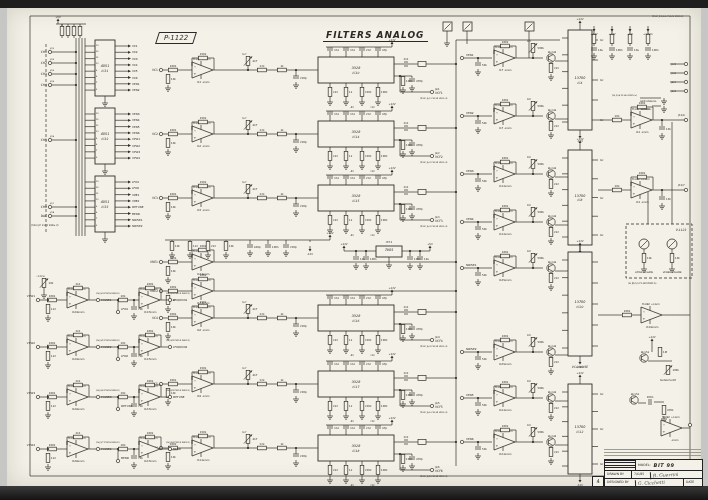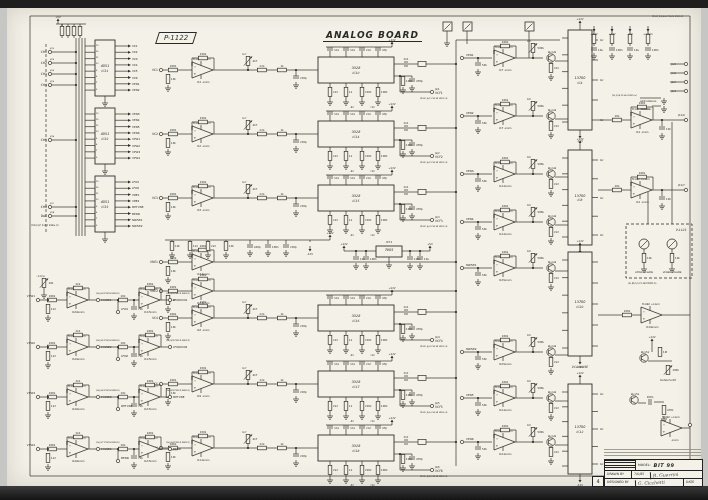--- a/index.html
+++ b/index.html
@@ -1741,21 +1741,21 @@
         <text x="166" y="443" fill="#2b2925" font-size="2.1" font-family="DejaVu Sans, sans-serif" text-anchor="start">(to JG/4 P1119 DWG.2)</text>
         <rect x="42.2" y="278.5" width="3.6" height="9" fill="#f3f1e8" stroke="#33302a" stroke-width="0.7"></rect>
         <path d="M40 287.5L48 278.5" stroke="#33302a" fill="none" stroke-width="0.7"></path>
         <path d="M48 278.5l-2.2 .4 1.6 1.6z" fill="#33302a"></path>
         <text x="48.5" y="284" fill="#2b2925" font-size="2.6" font-family="DejaVu Sans, sans-serif" text-anchor="start">10k</text>
         <text x="36" y="277" fill="#2b2925" font-size="2.4" font-family="DejaVu Sans, sans-serif" text-anchor="start">+12Vm</text>
         <path d="M44 287.5V292" stroke="#33302a" fill="none" stroke-width="0.7"></path>
         <path d="M44 292V295M41 295H47M42 296.6H46M43 298.2H45" stroke="#33302a" fill="none" stroke-width="0.7"></path>
       </svg>
 
-    <div class="ov" id="board-title">ANALOG BOARD</div>
+    <div class="ov" id="board-title">FILTERS ANALOG</div>
     <div class="ov" id="board-tag"><span>P-1122</span></div>
 
     <div class="ov" id="note"></div>
     <div class="ov" id="sheet">4</div>
 
     <div class="ov" id="tblock">
       <div class="row">
         <div class="cell logo"></div>
         <div class="cell model">
           <span>MODEL:</span>

